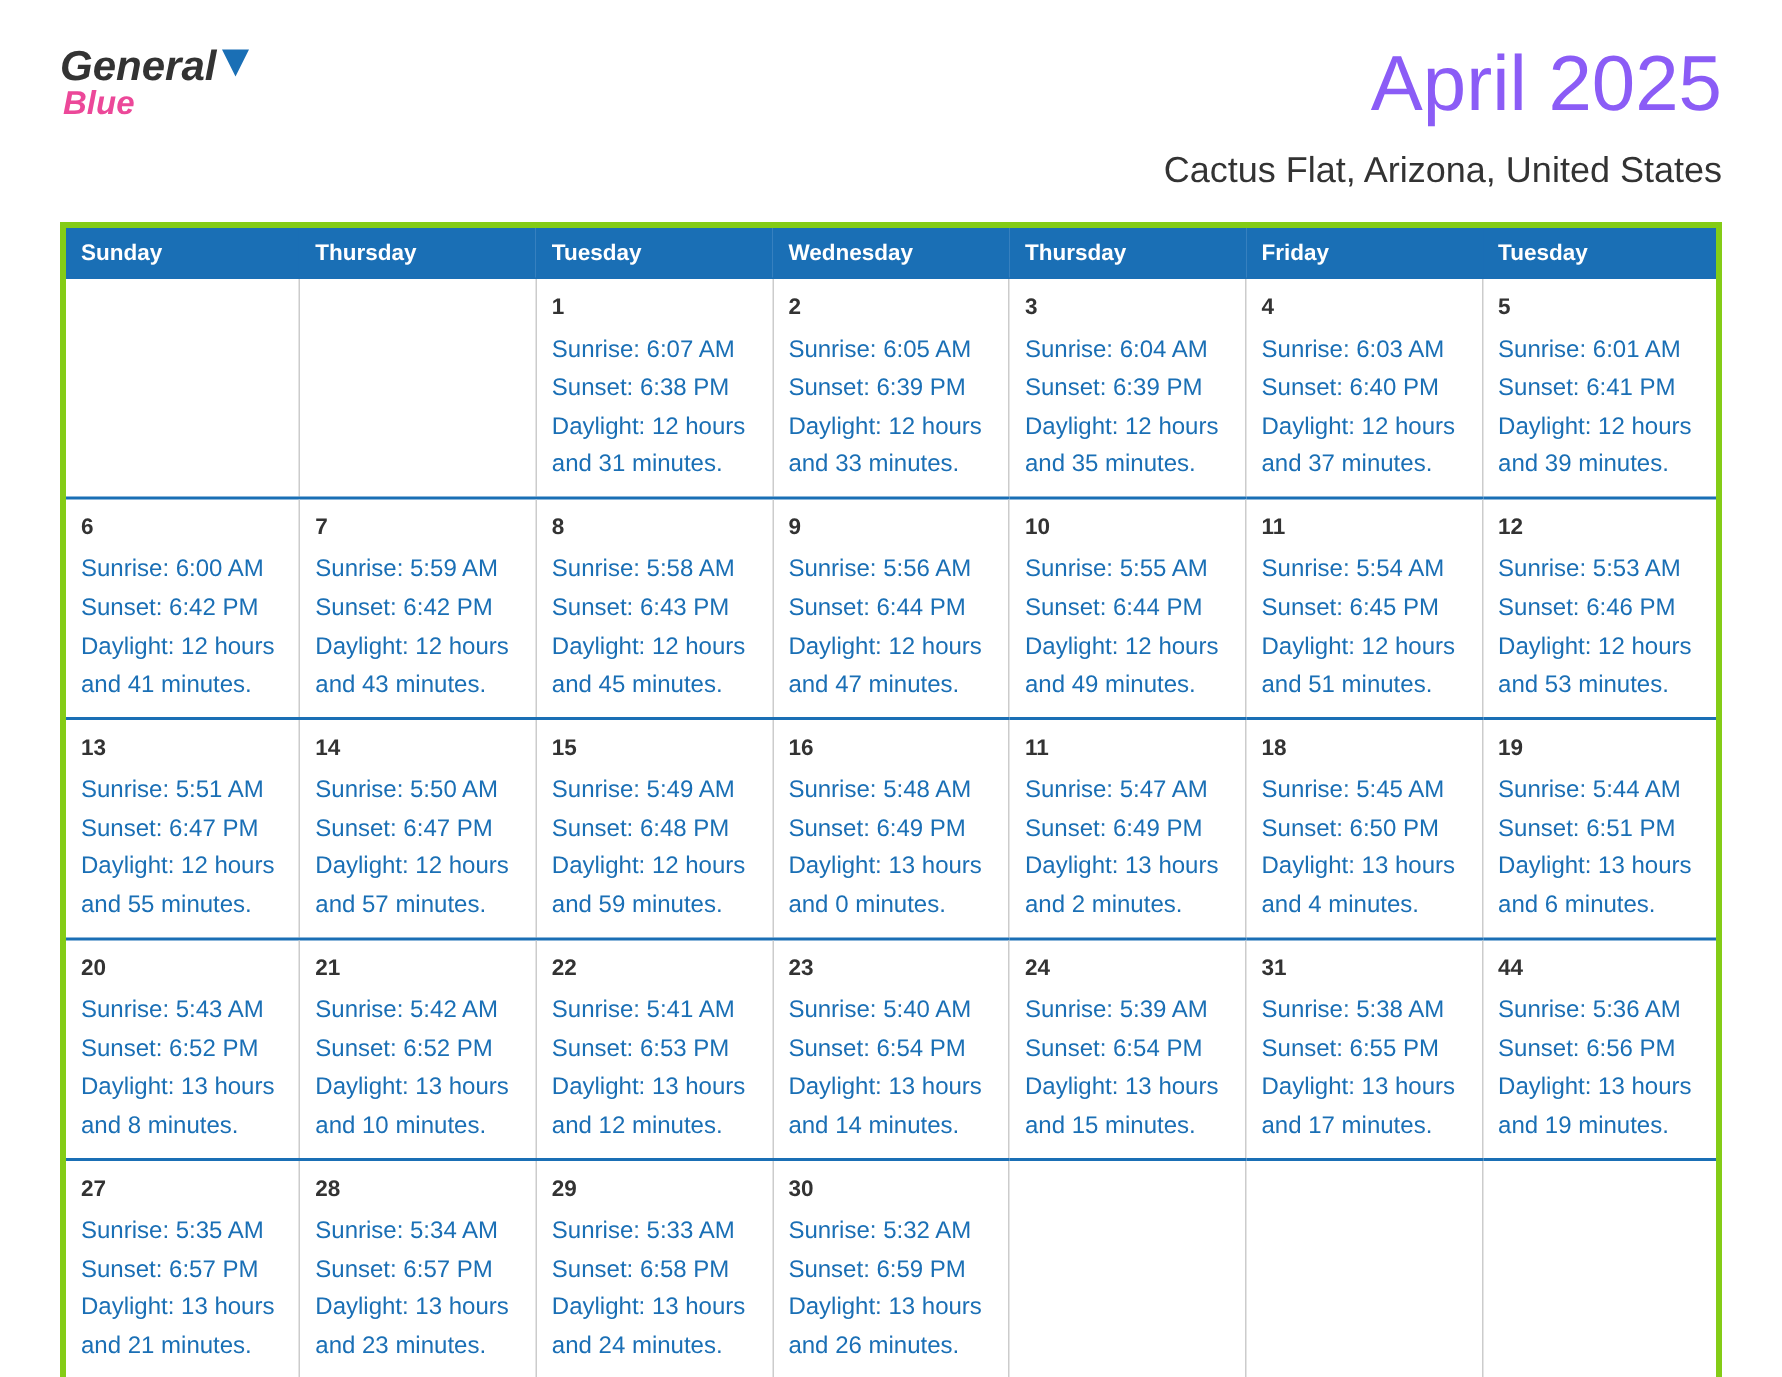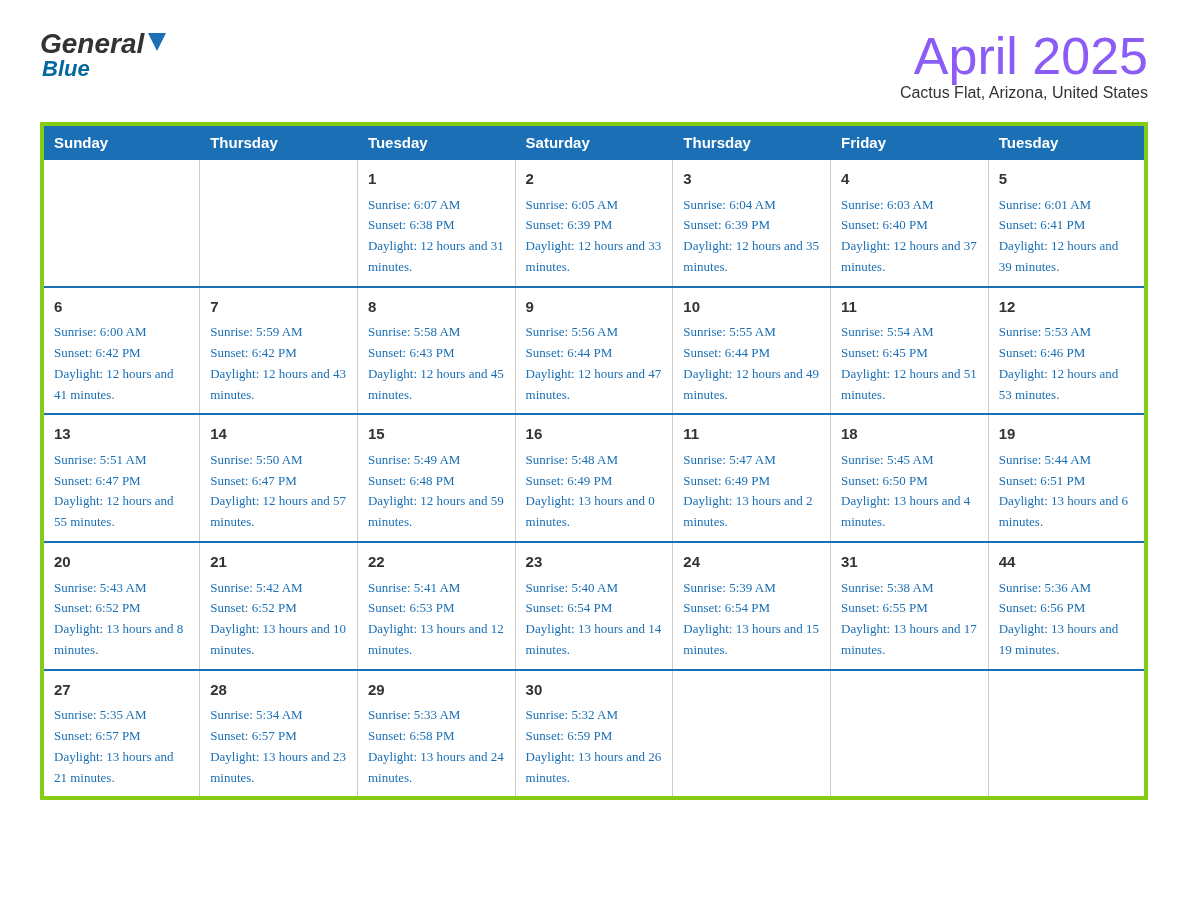--- a/index.html
+++ b/index.html
@@ -22,39 +22,39 @@
       flex-direction: column;
       font-style: italic;
     }
     .logo-text {
       font-size: 28px;
       font-weight: bold;
       color: #333;
       line-height: 1;
     }
     .logo-line2 {
-      color: #0369a1;
+      color: #ec4899;
       font-size: 22px;
       font-weight: bold;
       margin-top: -2px;
       padding-left: 2px;
     }
     .title-area {
       text-align: right;
     }
     .month-title {
       font-size: 52px;
       font-weight: normal;
       color: #8b5cf6;
       line-height: 1;
     }
     .location {
-      font-size: 16px;
-      color: #333;
-      margin-top: 2px;
+      font-size: 24px;
+      color: #333;
+      margin-top: 18px;
     }
     .calendar {
       width: 100%;
       border-collapse: collapse;
       border: 4px solid #84cc16;
     }
     .calendar th {
       background: #1a6fb5;
       color: #fff;
       font-size: 15px;
@@ -74,23 +74,22 @@
     }
     .day-number {
       font-size: 15px;
       font-weight: bold;
       color: #333;
       display: block;
       margin-bottom: 4px;
     }
     .day-info {
       color: #1a6fb5;
-      font-size: 13px;
+      font-size: 16px;
       line-height: 1.6;
-      font-family: Liberation Serif, serif;
     }
     .empty-cell {
       background: #fff;
     }
     tr.week-row td {
       border-top: 2px solid #1a6fb5;
     }
     tr.week-row:first-of-type td {
       border-top: none;
     }
@@ -115,21 +114,21 @@
     <div class="location">Cactus Flat, Arizona, United States</div>
   </div>
 </div>
 
 <table class="calendar">
   <thead>
     <tr>
       <th>Sunday</th>
       <th>Thursday</th>
       <th>Tuesday</th>
-      <th>Saturday</th>
+      <th>Wednesday</th>
       <th>Thursday</th>
       <th>Friday</th>
       <th>Tuesday</th>
     </tr>
   </thead>
   <tbody id="calendar-body">
   <tr class="week-row">
         <td class="empty-cell"></td>
         <td class="empty-cell"></td>
         <td>

